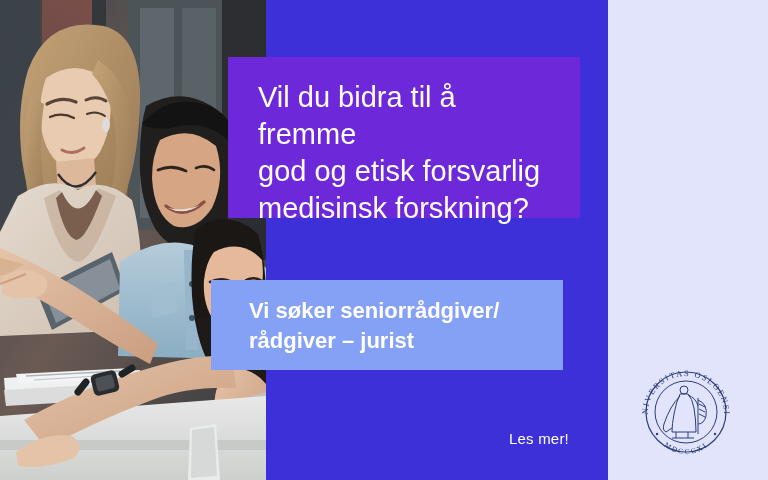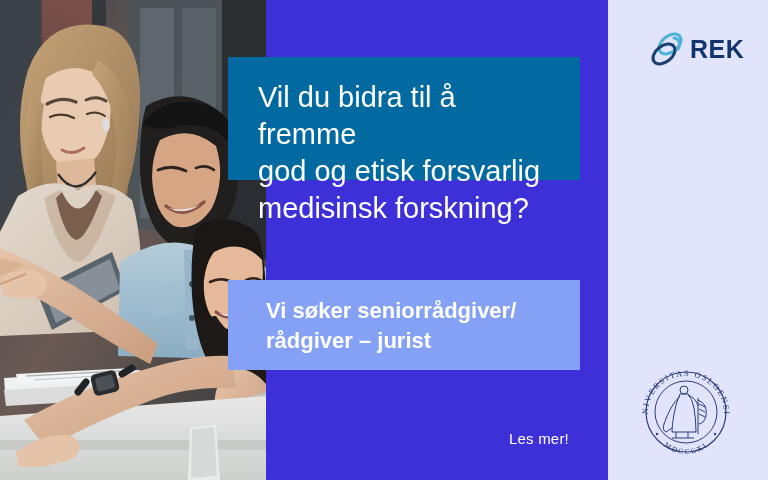--- a/index.html
+++ b/index.html
@@ -80,37 +80,37 @@
     height: 100px;
   }
   .uio-seal svg { display: block; width: 100px; height: 100px; }
 
   
   .headline-box {
     position: absolute;
     left: 228px;
     top: 57px;
     width: 352px;
-    height: 123px;
-    background: #0369a1;
+    height: 161px;
+    background: #6d28d9;
     box-sizing: border-box;
     padding: 22px 28px 0 30px;
   }
   .headline-text {
     color: #ffffff;
     font-size: 29px;
     line-height: 37px;
     font-weight: normal;
     margin: 0;
     white-space: pre-line;
   }
 
   .subhead-box {
     position: absolute;
-    left: 228px;
+    left: 211px;
     top: 280px;
     width: 352px;
     height: 90px;
     background: #85A1F5;
     box-sizing: border-box;
     padding: 16px 24px 0 38px;
   }
   .subhead-text {
     color: #ffffff;
     font-size: 22px;
@@ -258,28 +258,20 @@
       <path d="M192 430 L214 427 L217 476 L191 478 Z" fill="#e1e2e0"></path>
 
       <rect x="0" y="0" width="266" height="480" fill="#5b6470" opacity="0.07"></rect>
     </svg>
   </div>
 
   <div class="purple-field"></div>
 
   <div class="right-panel"></div>
 
-  <div class="rek-logo">
-    <svg class="rek-mark" viewBox="0 0 40 40">
-      <ellipse cx="22" cy="15" rx="12.5" ry="8" fill="none" stroke="#4FB3D9" stroke-width="3" transform="rotate(-38 22 15)"></ellipse>
-      <ellipse cx="16" cy="25" rx="12.5" ry="8" fill="none" stroke="#18406F" stroke-width="3" transform="rotate(-38 16 25)"></ellipse>
-      <path d="M26 9 A12.5 8 -38 0 1 30 20" fill="none" stroke="#4FB3D9" stroke-width="3" stroke-linecap="round"></path>
-    </svg>
-    <span class="rek-word">REK</span>
-  </div>
 
   <div class="headline-box">
     <p class="headline-text">Vil du bidra til å fremme
 god og etisk forsvarlig
 medisinsk forskning?</p>
   </div>
 
   <div class="subhead-box">
     <p class="subhead-text">Vi søker seniorrådgiver/
 rådgiver – jurist</p>

